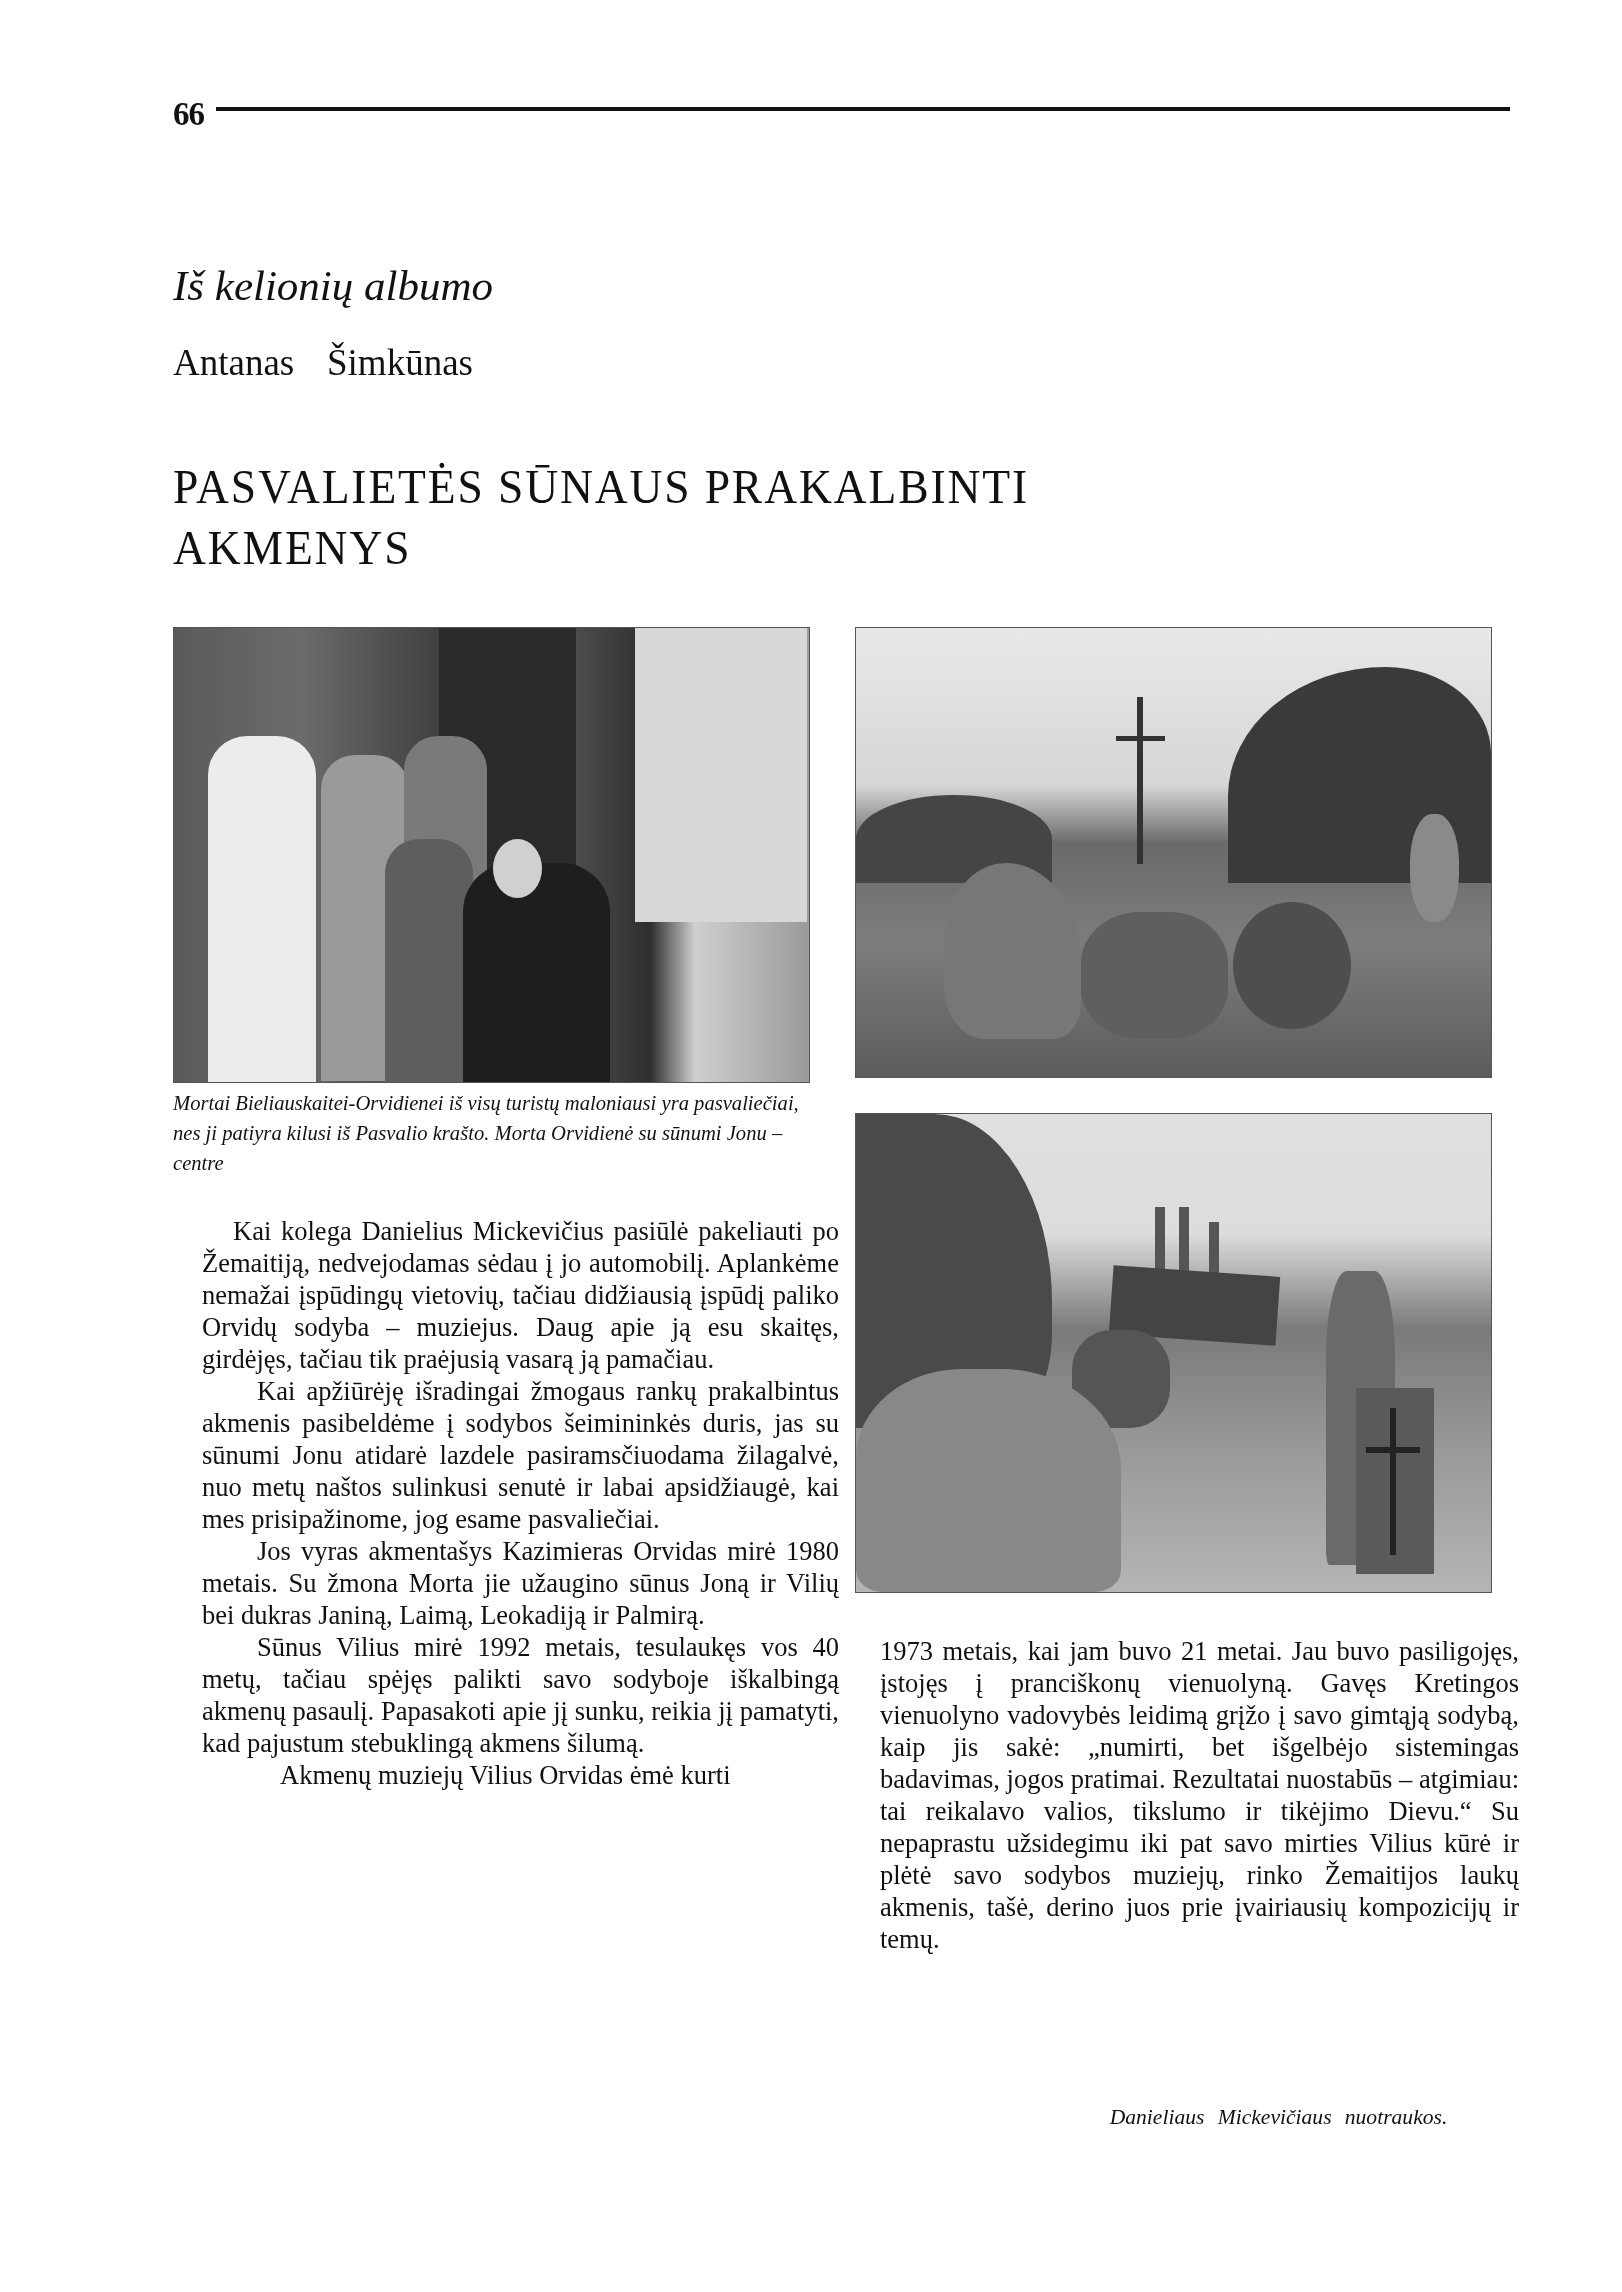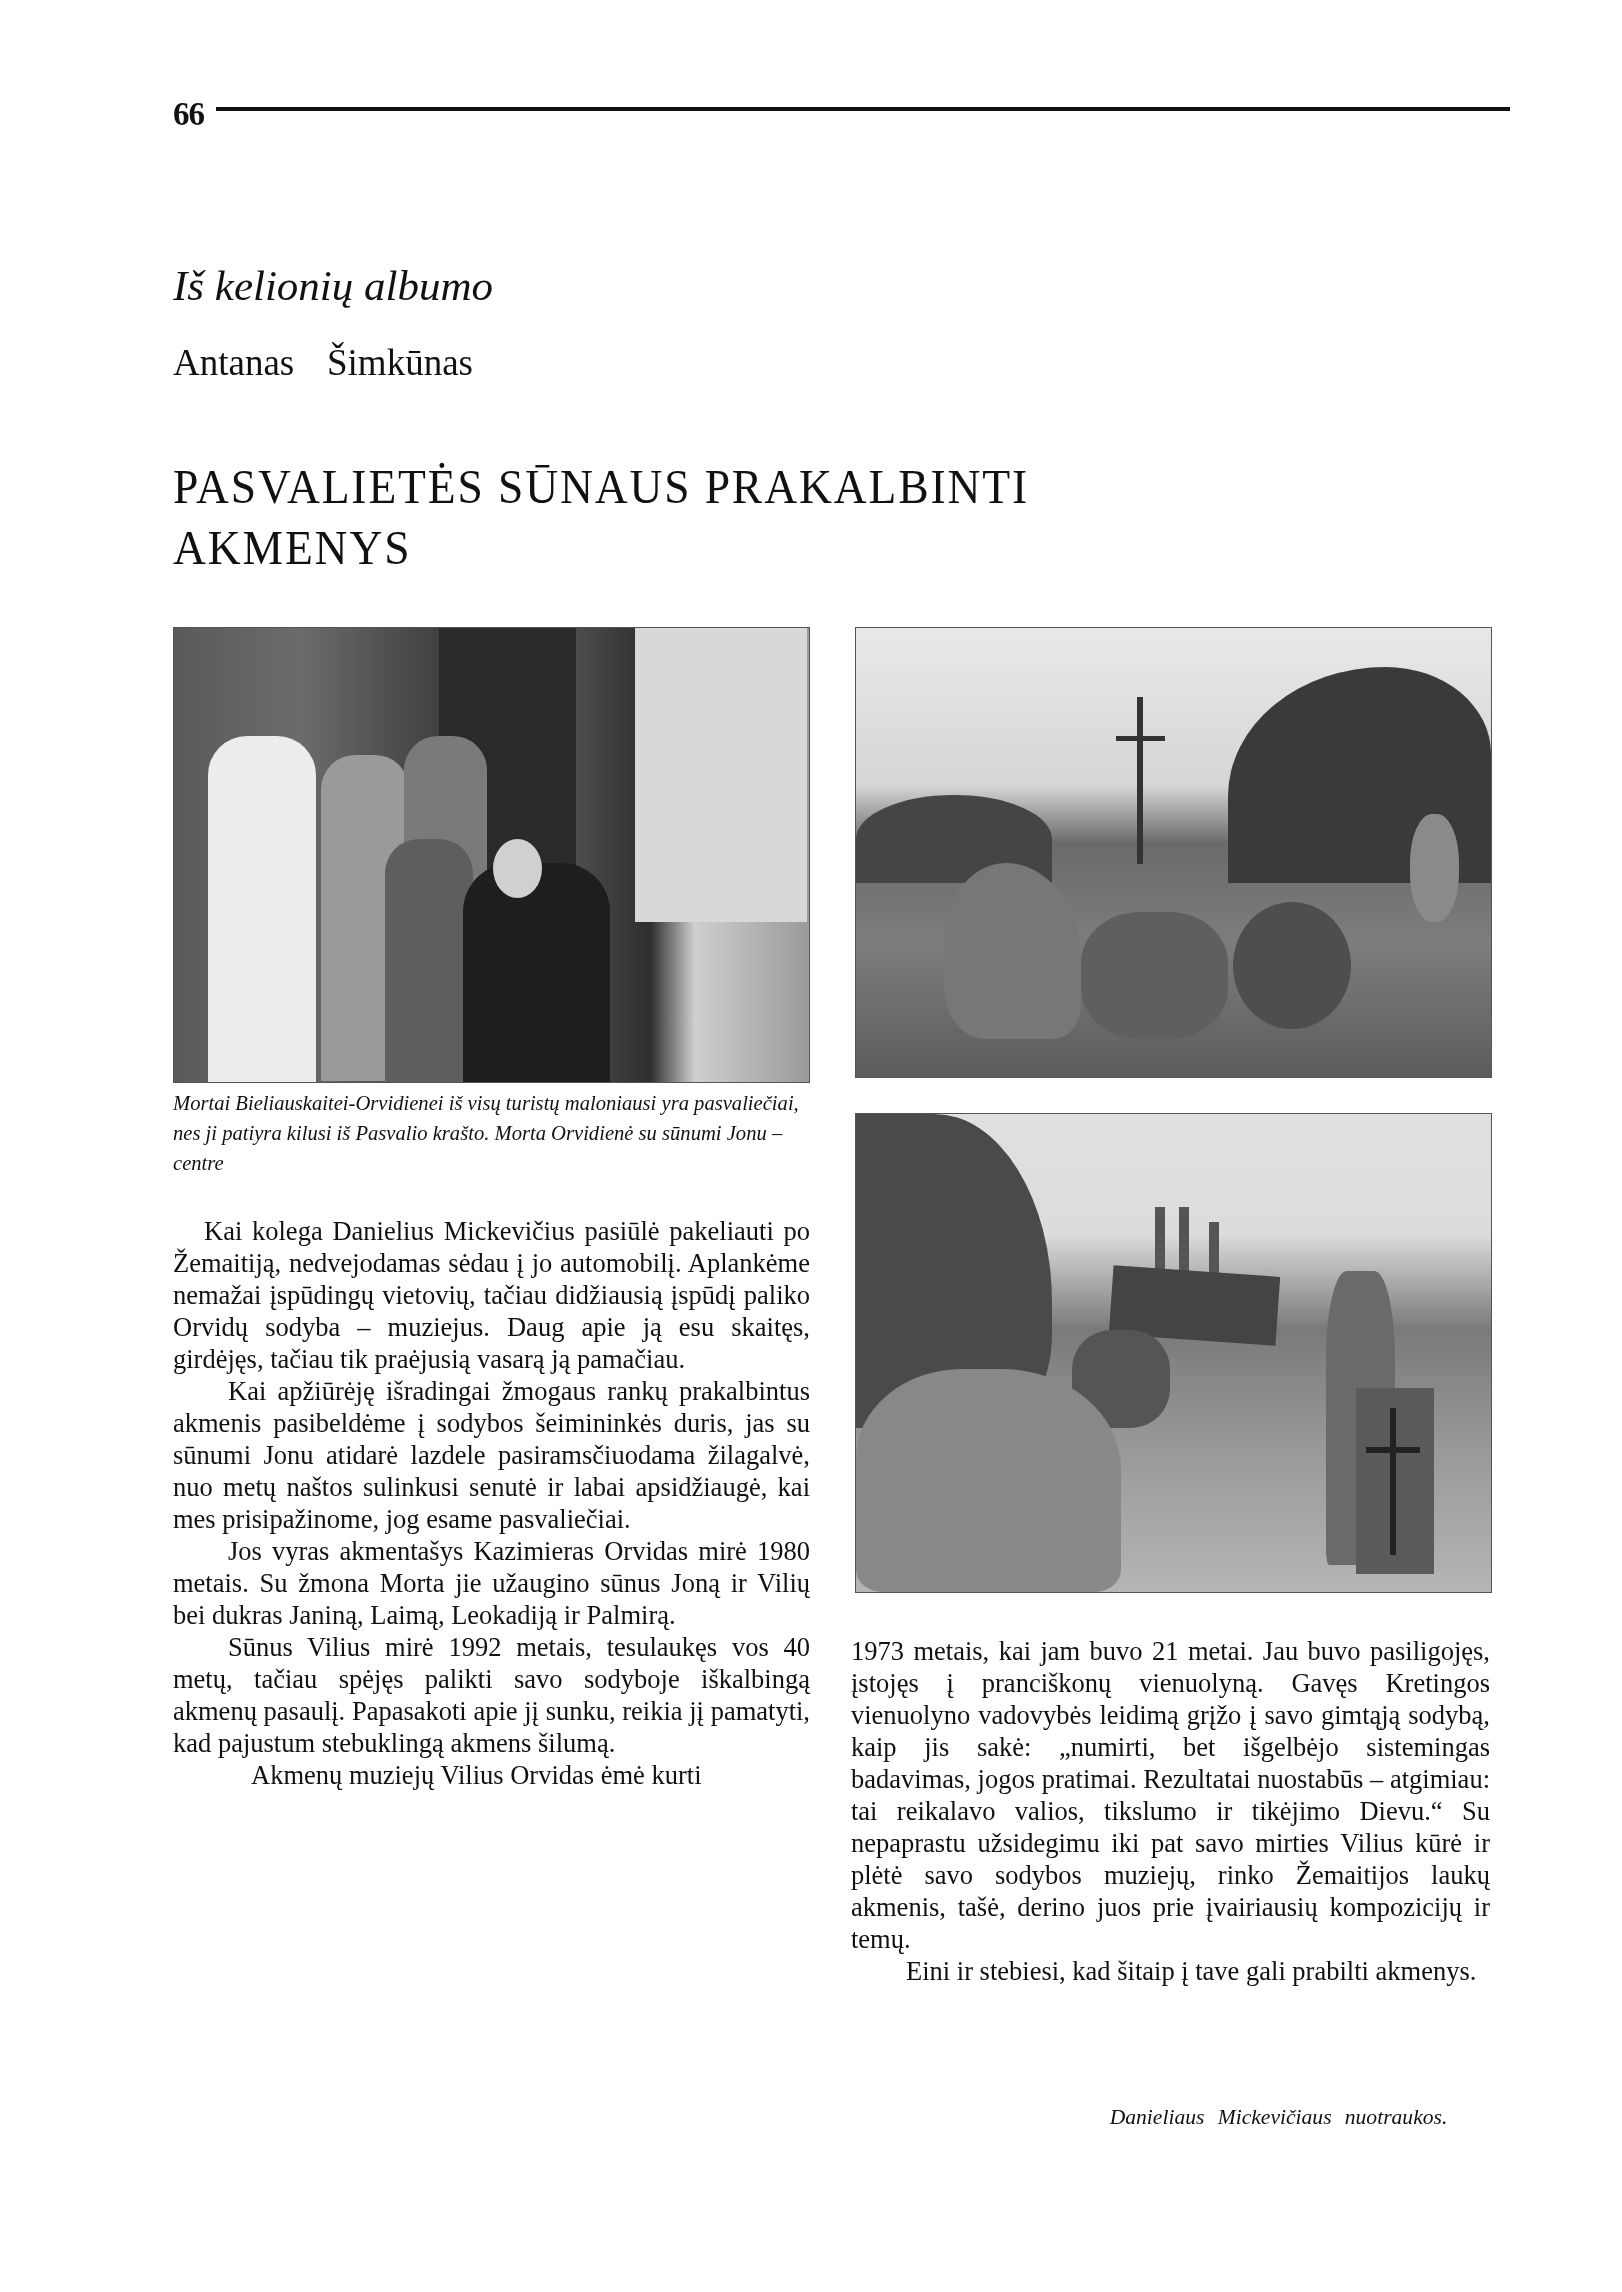--- a/index.html
+++ b/index.html
@@ -13,21 +13,21 @@
   #title{left:173px;top:456px;font-size:49px;line-height:61px;letter-spacing:2px;width:1078px;transform:scaleX(0.93);transform-origin:left;}
   .photo{position:absolute;overflow:hidden;background:#888;border:1px solid #555;}
   #photo-family{left:173px;top:627px;width:635px;height:454px;
     background:linear-gradient(90deg,#5a5a5a 0%,#6b6b6b 20%,#3a3a3a 45%,#555 60%,#2e2e2e 75%,#cfcfcf 82%,#9a9a9a 100%);}
   #photo-crosses{left:855px;top:627px;width:635px;height:449px;
     background:linear-gradient(180deg,#e8e8e8 0%,#d6d6d6 35%,#6a6a6a 48%,#7d7d7d 70%,#5c5c5c 100%);}
   #photo-arch{left:855px;top:1113px;width:635px;height:478px;
     background:linear-gradient(180deg,#e0e0e0 0%,#dcdcdc 25%,#7a7a7a 45%,#999 70%,#b5b5b5 100%);}
   .shape{position:absolute;}
   #caption{left:173px;top:1088px;width:637px;font-size:20.6px;font-style:italic;line-height:30px;}
-  .col{position:absolute;font-size:26.5px;line-height:32px;text-align:justify;}
+  .col{position:absolute;font-size:26.5px;line-height:32px;text-align:justify;margin-left:29px;}
   .col p{margin:0;text-indent:55px;}
   .col p.first{text-indent:31px;}
   .col p.noind{text-indent:0;}
   #col-left{left:173px;top:1215px;width:637px;}
   #col-right{left:851px;top:1635px;width:639px;}
   #credit{left:1068px;top:2105px;width:421px;text-align:center;font-size:21.6px;font-style:italic;word-spacing:7.8px;}
 </style>
 </head>
 <body>
 
@@ -79,17 +79,16 @@
 <div id="col-left" class="col">
   <p class="first">Kai kolega Danielius Mickevičius pasiūlė pakeliauti po Žemaitiją, nedvejodamas sėdau į jo automobilį. Aplankėme nemažai įspūdingų vietovių, tačiau didžiausią įspūdį paliko Orvidų sodyba – muziejus. Daug apie ją esu skaitęs, girdėjęs, tačiau tik praėjusią vasarą ją pamačiau.</p>
   <p>Kai apžiūrėję išradingai žmogaus rankų prakalbintus akmenis pasibeldėme į sodybos šeimininkės duris, jas su sūnumi Jonu atidarė lazdele pasiramsčiuodama žilagalvė, nuo metų naštos sulinkusi senutė ir labai apsidžiaugė, kai mes prisipažinome, jog esame pasvaliečiai.</p>
   <p>Jos vyras akmentašys Kazimieras Orvidas mirė 1980 metais. Su žmona Morta jie užaugino sūnus Joną ir Vilių bei dukras Janiną, Laimą, Leokadiją ir Palmirą.</p>
   <p>Sūnus Vilius mirė 1992 metais, tesulaukęs vos 40 metų, tačiau spėjęs palikti savo sodyboje iškalbingą akmenų pasaulį. Papasakoti apie jį sunku, reikia jį pamatyti, kad pajustum stebuklingą akmens šilumą.</p>
   <p style="text-indent:78px;">Akmenų muziejų Vilius Orvidas ėmė kurti</p>
 </div>
 
 <div id="col-right" class="col">
   <p class="noind">1973 metais, kai jam buvo 21 metai. Jau buvo pasiligojęs, įstojęs į pranciškonų vienuolyną. Gavęs Kretingos vienuolyno vadovybės leidimą grįžo į savo gimtąją sodybą, kaip jis sakė: „numirti, bet išgelbėjo sistemingas badavimas, jogos pratimai. Rezultatai nuostabūs – atgimiau: tai reikalavo valios, tikslumo ir tikėjimo Dievu.“ Su nepaprastu užsidegimu iki pat savo mirties Vilius kūrė ir plėtė savo sodybos muziejų, rinko Žemaitijos laukų akmenis, tašė, derino juos prie įvairiausių kompozicijų ir temų.</p>
-  <p>Eini ir stebiesi, kad šitaip į tave gali prabilti akmenys.</p>
 </div>
 
 <div class="abs" id="credit">Danieliaus Mickevičiaus nuotraukos.</div>
 
 
 </body></html>

